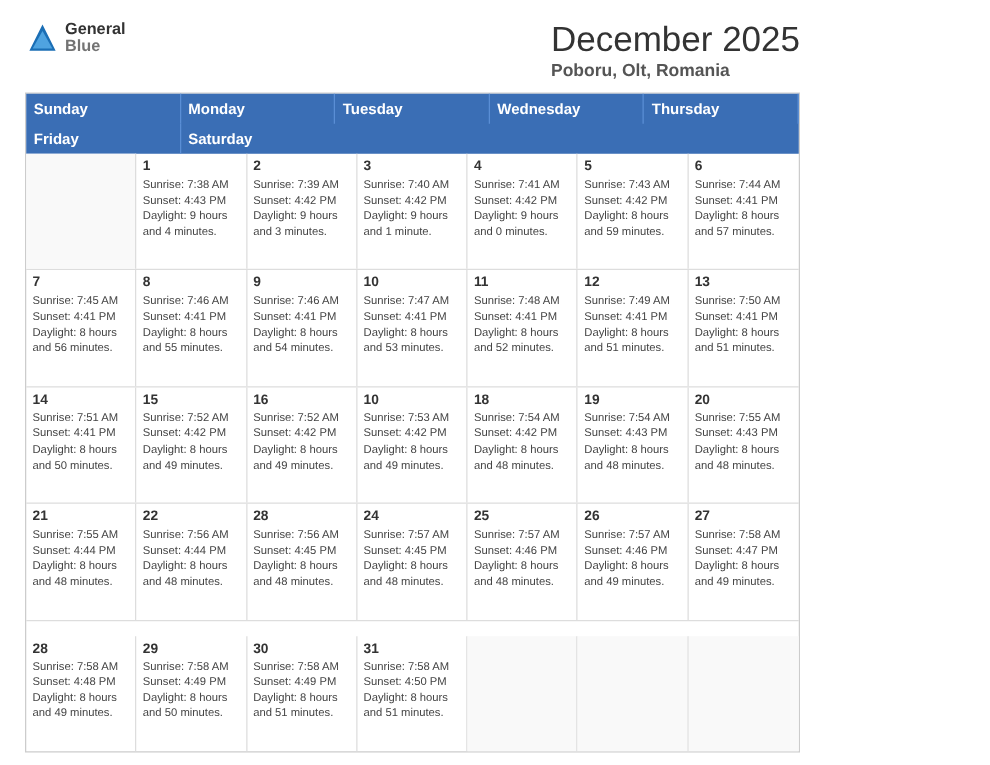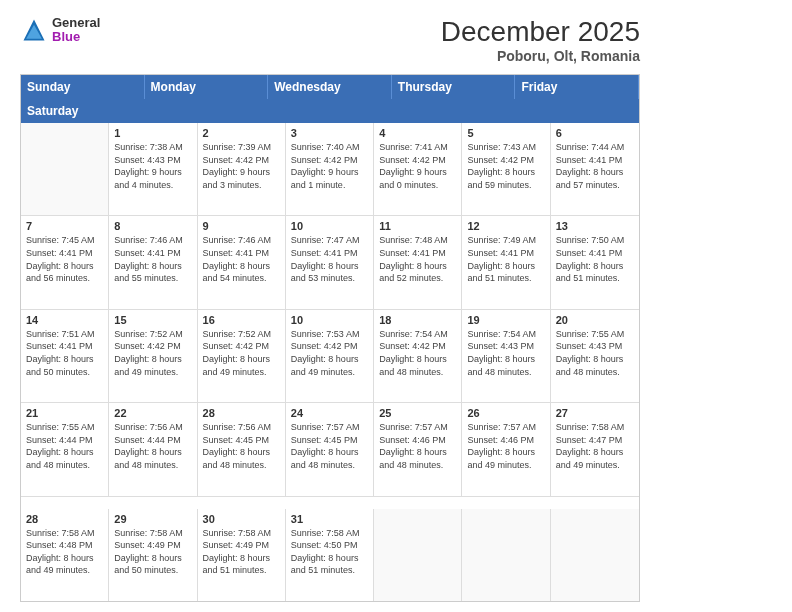--- a/index.html
+++ b/index.html
@@ -29,27 +29,26 @@
       gap: 4px;
     }
     .logo-text {
       display: flex;
       flex-direction: column;
       font-size: 13px;
       font-weight: bold;
       line-height: 1.1;
     }
     .logo-general { color: #333; }
-    .logo-blue { color: #a21caf; }
+    .logo-blue { color: #737373; }
     .logo-icon {
       width: 28px;
       height: 28px;
     }
     .title-block {
-      text-align: right;
       margin-left: 44px;
     }
     .title-block h1 {
       font-size: 28px;
       font-weight: normal;
       color: #333;
     }
     .title-block h2 {
       font-size: 14px;
       font-weight: bold;
@@ -127,20 +126,21 @@
     <div class="title-block">
       <h1>December 2025</h1>
       <h2>Poboru, Olt, Romania</h2>
     </div>
   </div>
 
   <div class="calendar">
     <div class="cal-header-row">
     <div class="cal-header-cell">Sunday</div>
         <div class="cal-header-cell">Monday</div>
+        <div class="cal-header-cell">Tuesday</div>
         <div class="cal-header-cell">Wednesday</div>
         <div class="cal-header-cell">Thursday</div>
         <div class="cal-header-cell">Friday</div>
         <div class="cal-header-cell">Saturday</div>
       </div>
     <div class="cal-body">
     <div class="cal-row">
           <div class="cal-cell empty"></div>
           <div class="cal-cell">
             <div class="day-num">1</div>

